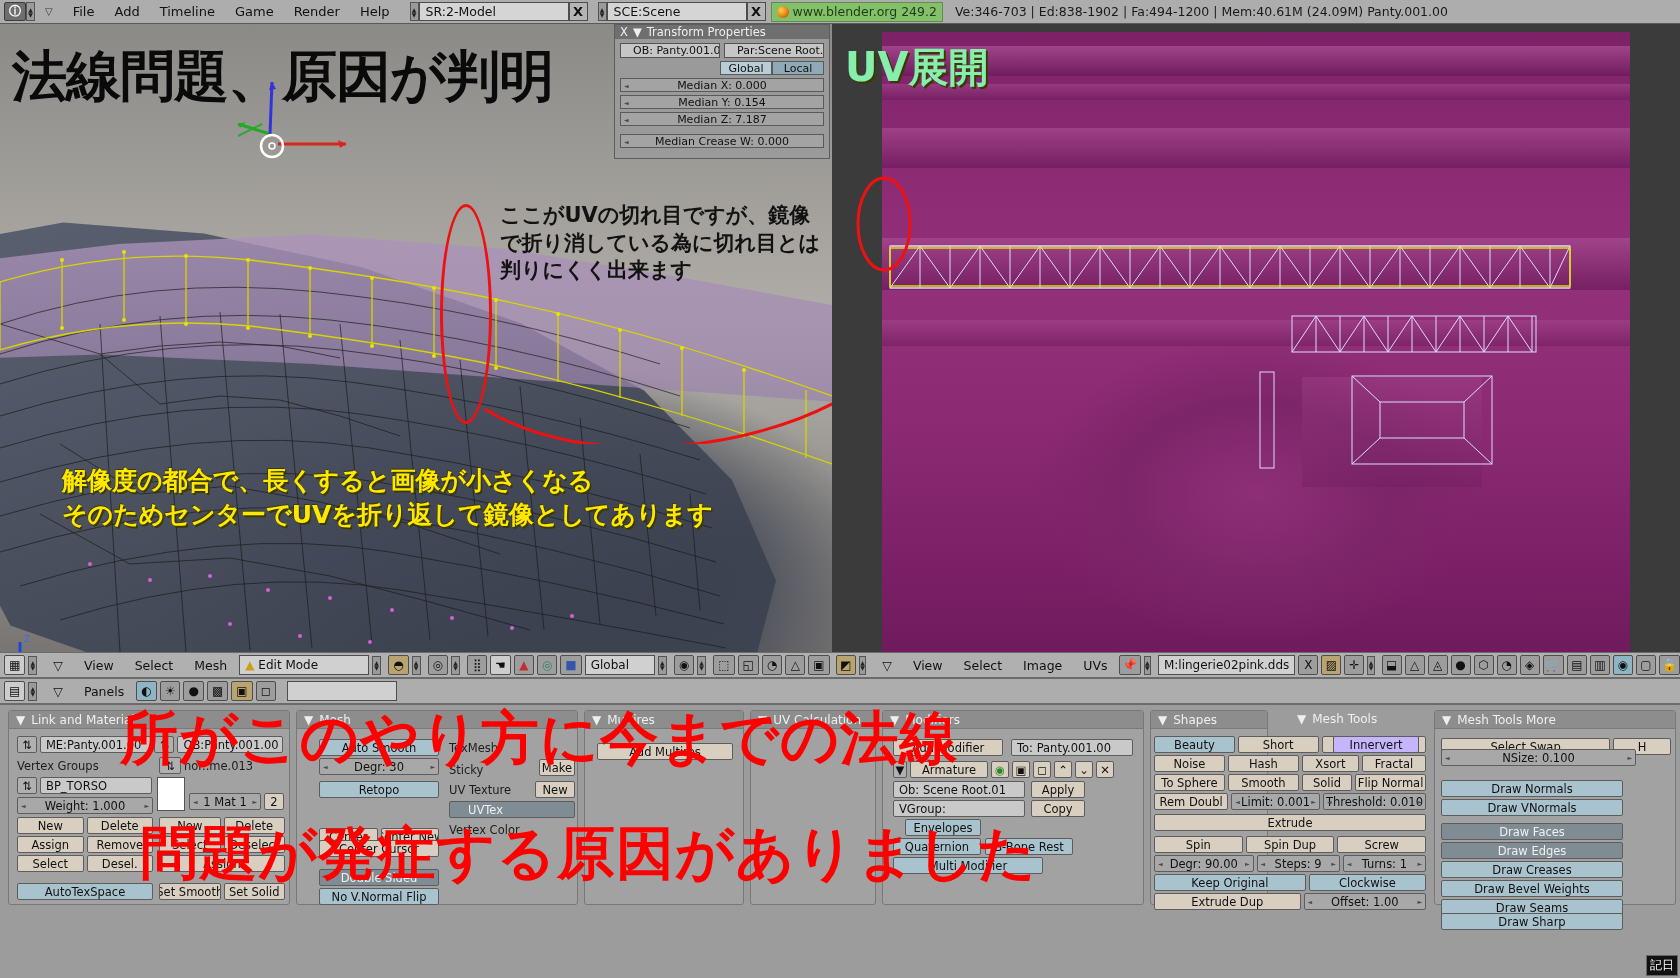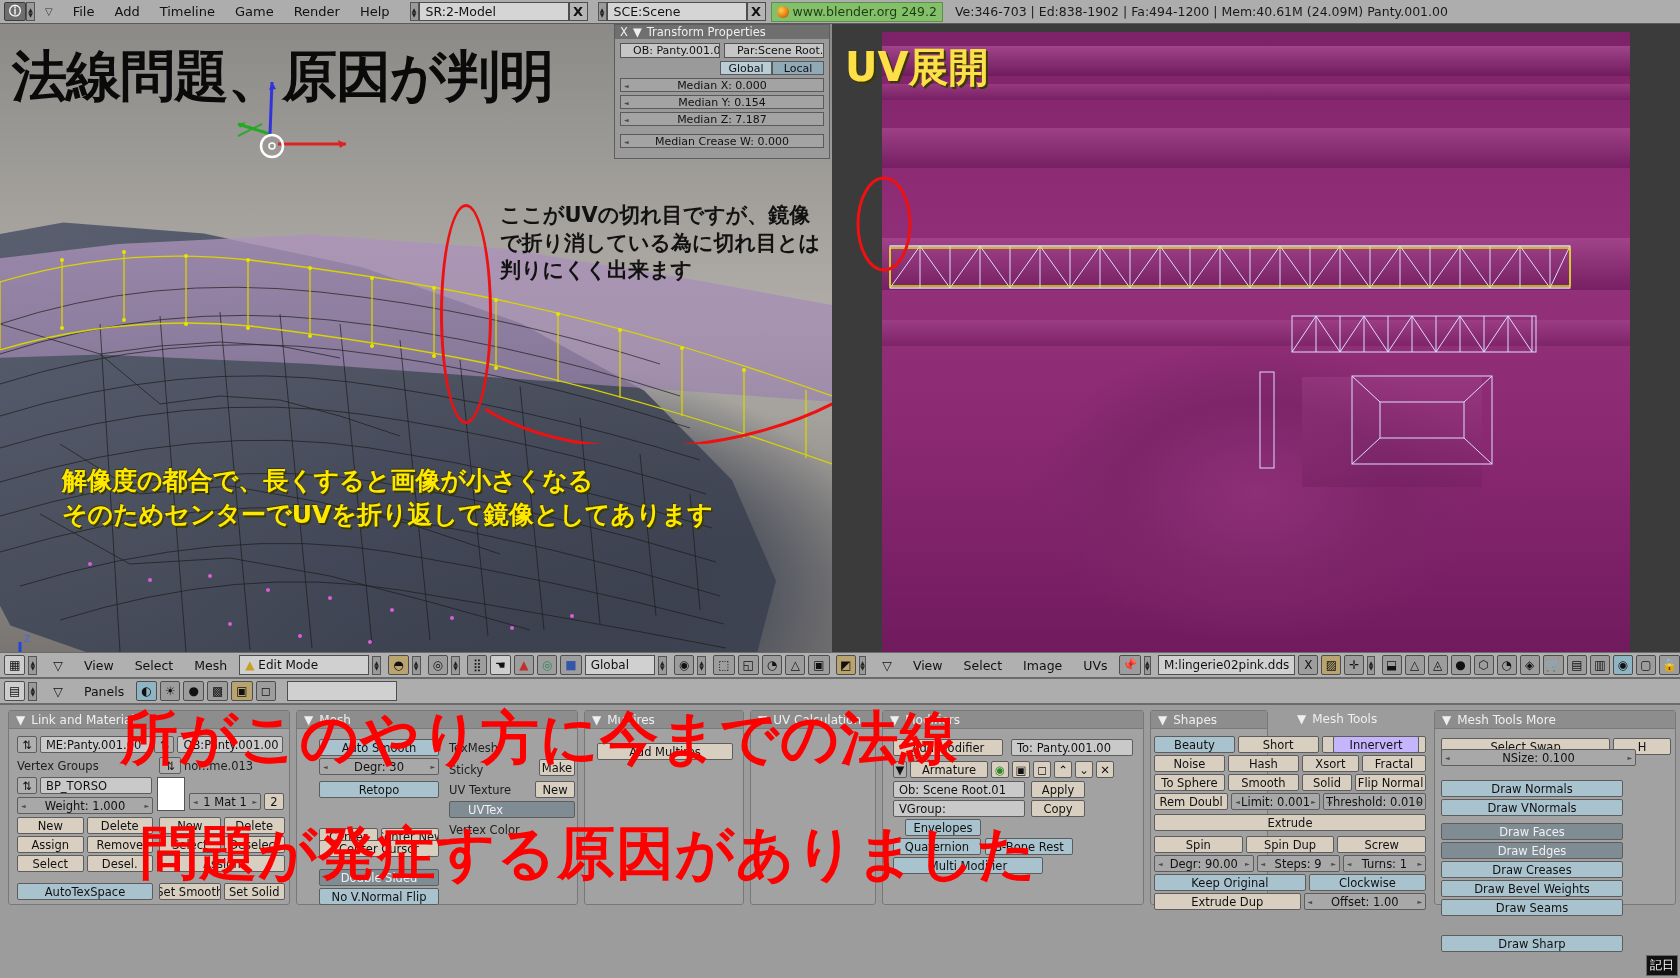--- a/index.html
+++ b/index.html
@@ -119,21 +119,21 @@
   }
   .uvimg{
     position:absolute;left:50px;top:8px;width:748px;height:640px;
     background:
       radial-gradient(ellipse 300px 200px at 50% 72%, #8e2f78 0%, #7d2569 45%, rgba(125,37,105,0) 75%),
       linear-gradient(180deg,#7d2268 0%,#8b2a73 18%,#93307a 40%,#8b2a73 62%,#7a1f66 85%,#6d1a5b 100%);
   }
   .uv-tex-row{position:absolute;background:linear-gradient(180deg,#a74a90,#6d1a5b);opacity:.85;}
   .uv-label{
     position:absolute;left:845px;top:40px;font-size:40px;font-weight:bold;
-    color:#fde047;text-shadow:2px 2px 0 #3a3a00;
+    color:#86efac;text-shadow:2px 2px 0 #3a3a00;
   }
   .uv-arrow{position:absolute;left:830px;top:190px;}
 
   
   .hdr{
     position:absolute;height:26px;background:#b0b0b0;
     border-top:1px solid #6b6b6b;border-bottom:1px solid #6b6b6b;
     display:flex;align-items:center;gap:3px;padding-left:4px;font-size:12.5px;color:#111;
   }
   .hdr-3d{left:0;top:652px;width:832px;}
@@ -750,21 +750,21 @@
         <div class="btn" style="flex:1;">H</div>
       </div>
       <div class="btn num" style="position:absolute;left:6px;top:38px;width:195px;">NSize: 0.100</div>
       <div class="btn blue" style="position:absolute;left:6px;top:69px;width:182px;">Draw Normals</div>
       <div class="btn blue" style="position:absolute;left:6px;top:88px;width:182px;">Draw VNormals</div>
       <div class="btn dark" style="position:absolute;left:6px;top:112px;width:182px;">Draw Faces</div>
       <div class="btn dark" style="position:absolute;left:6px;top:131px;width:182px;">Draw Edges</div>
       <div class="btn blue" style="position:absolute;left:6px;top:150px;width:182px;">Draw Creases</div>
       <div class="btn blue" style="position:absolute;left:6px;top:169px;width:182px;">Draw Bevel Weights</div>
       <div class="btn blue" style="position:absolute;left:6px;top:188px;width:182px;">Draw Seams</div>
-      <div class="btn blue" style="position:absolute;left:6px;top:224px;width:182px;">Draw Sharp</div>
+      <div class="btn blue" style="position:absolute;left:6px;top:202px;width:182px;">Draw Sharp</div>
     </div>
   </div>
 
   <div class="redtext red1">所がこのやり方に今までの法線</div>
   <div class="redtext red2">問題が発症する原因がありました</div>
 
   <div class="corner-badge">記日</div>
 
 </div>
 

